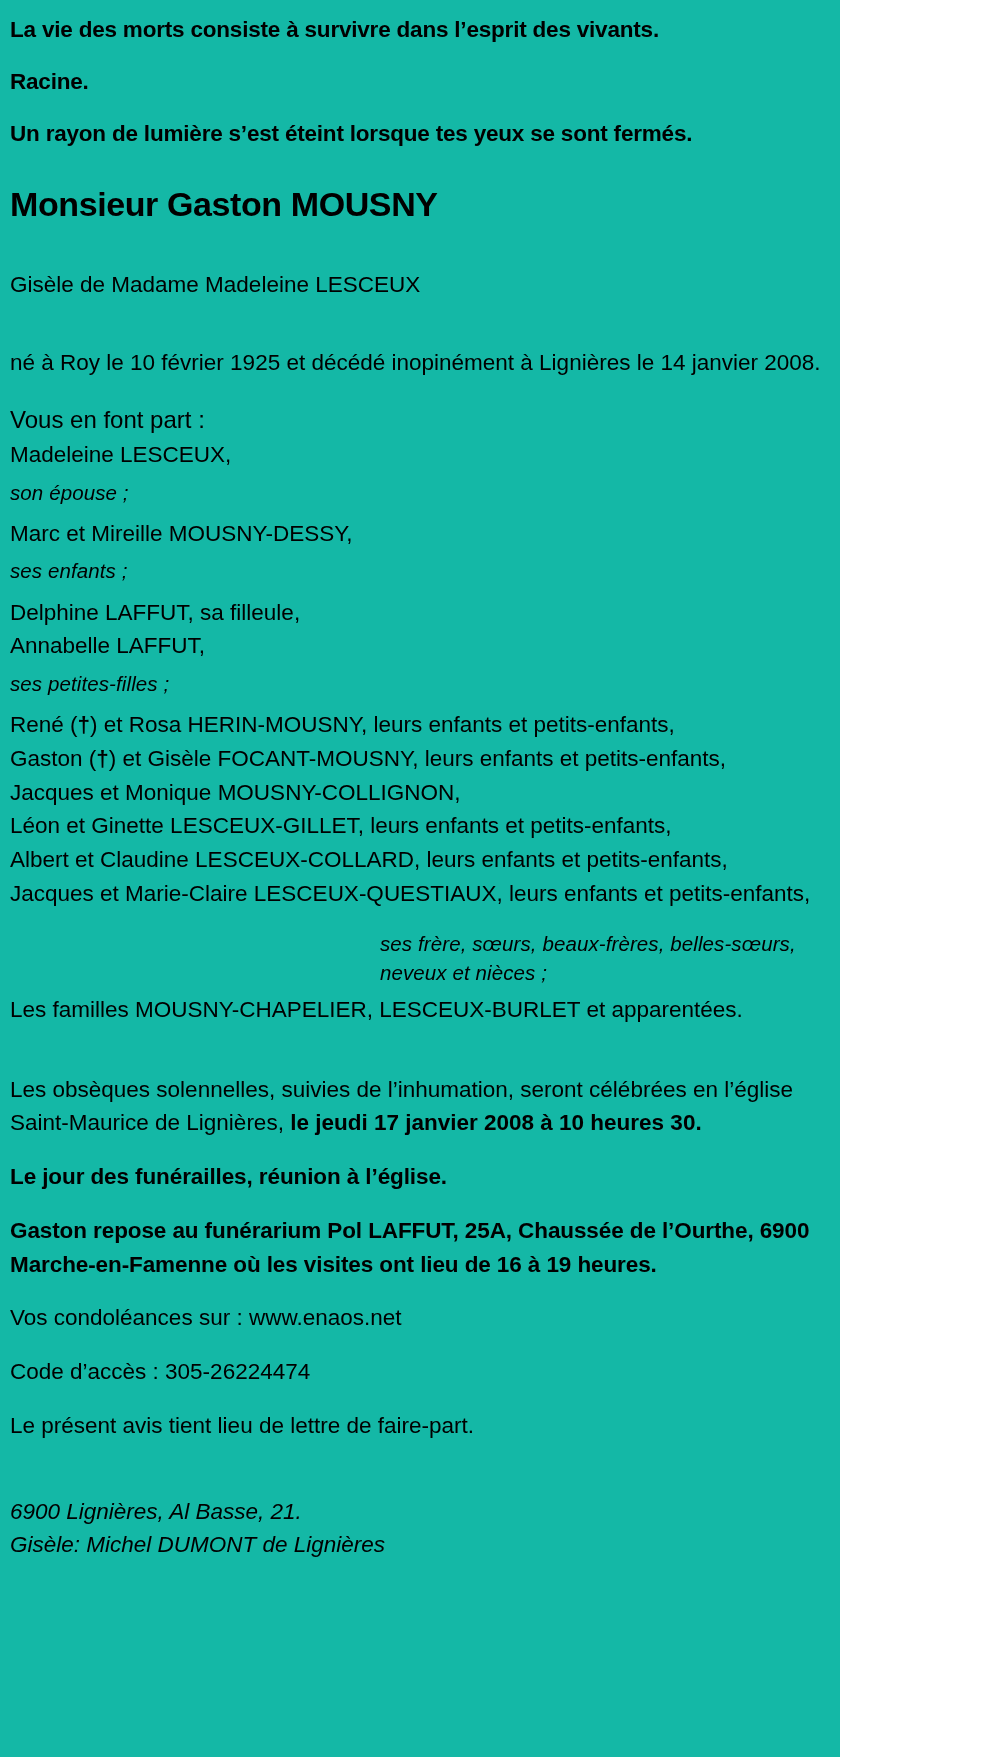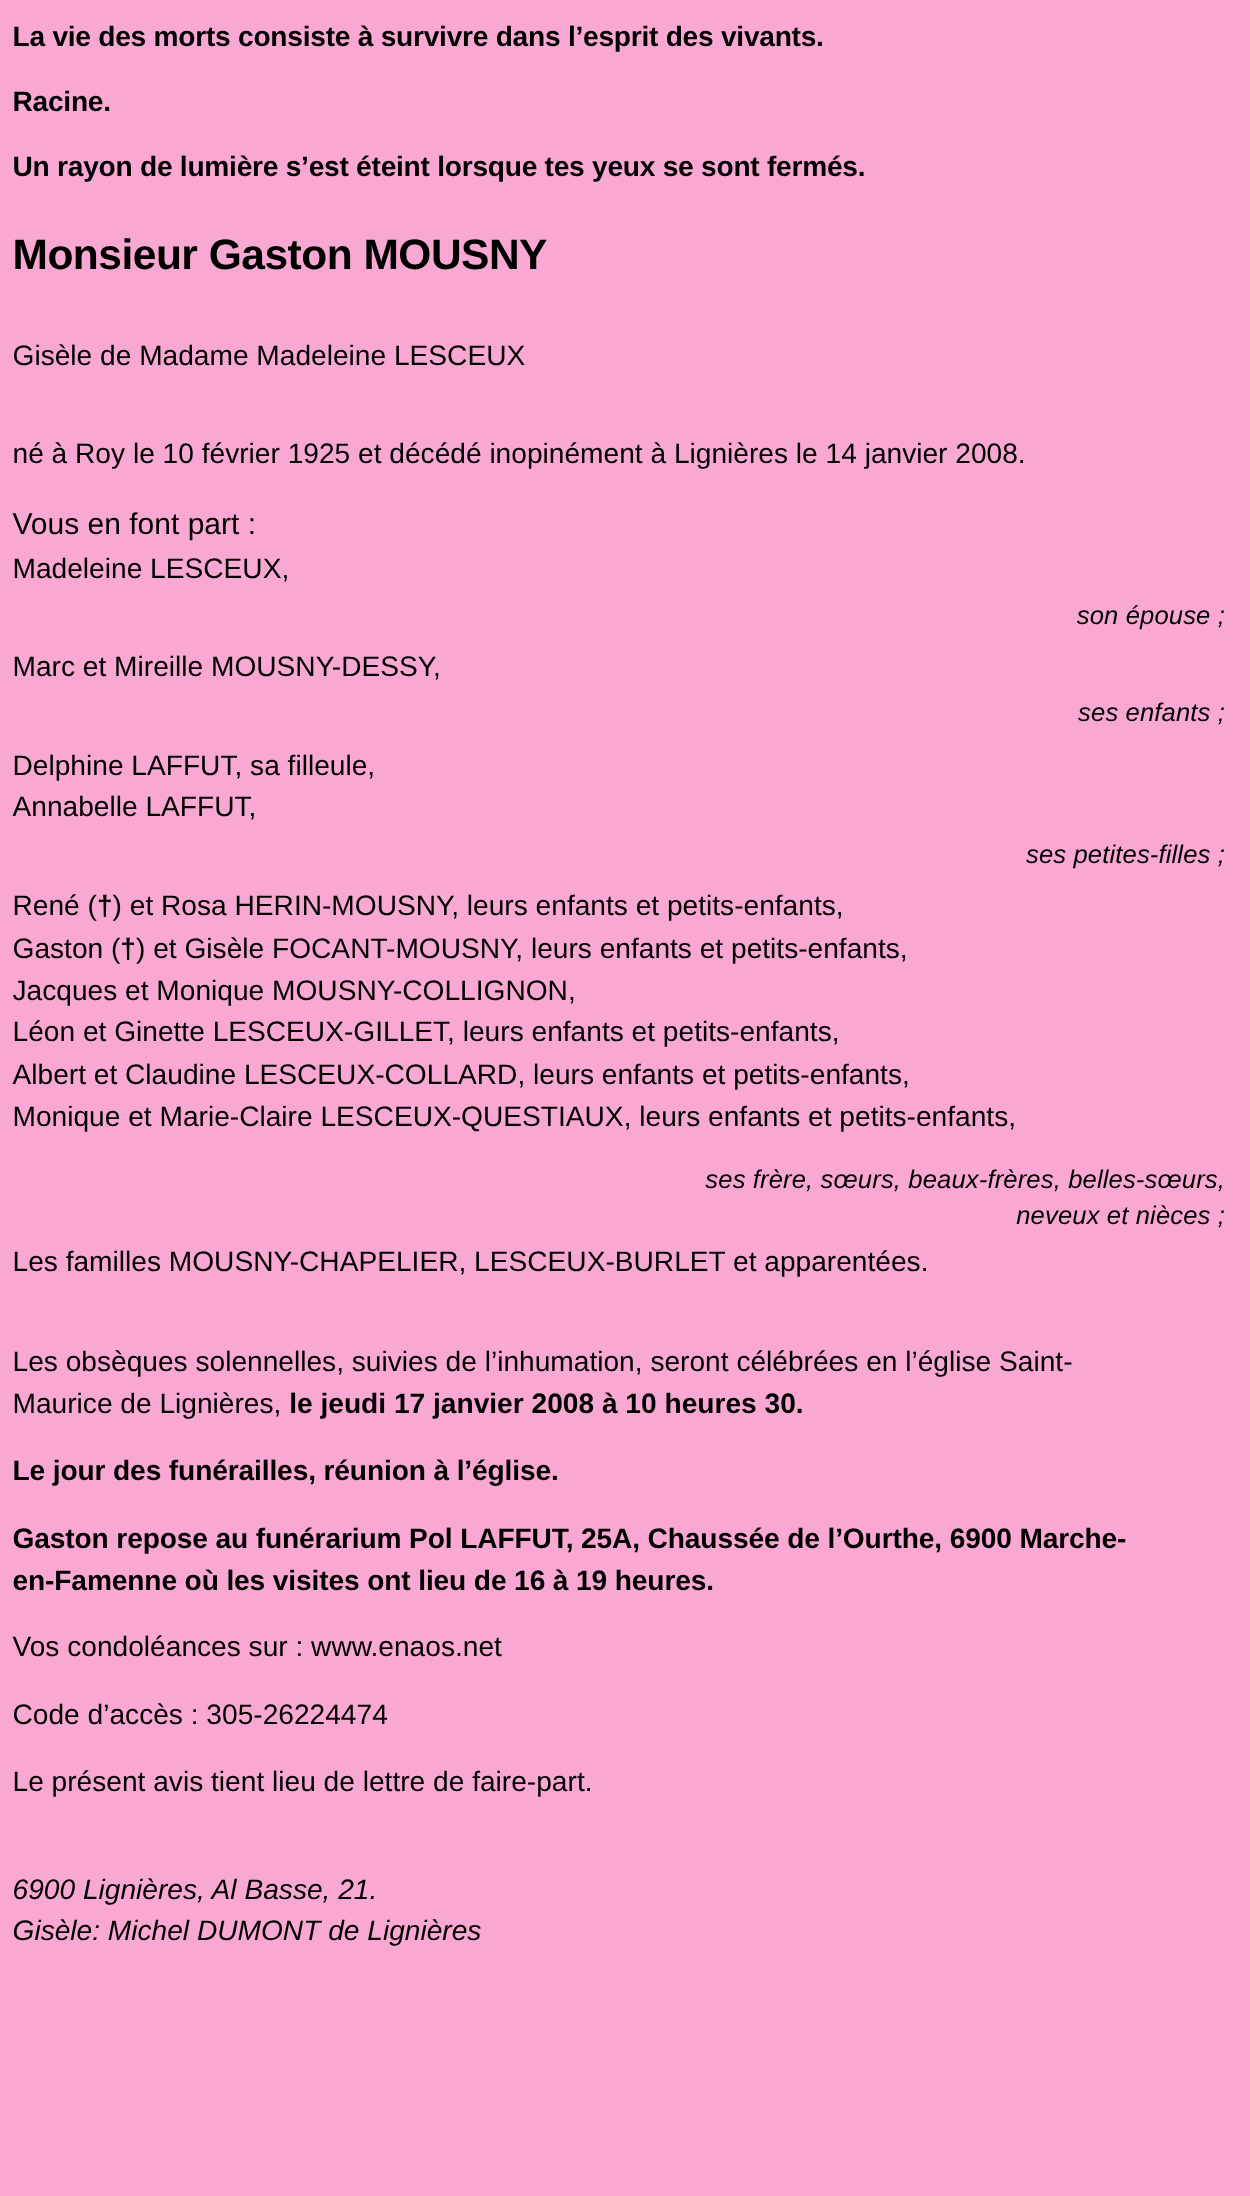--- a/index.html
+++ b/index.html
@@ -10,25 +10,25 @@
   }
   body {
     width: 1000px;
     min-height: 1757px;
     font-family: "Liberation Sans", sans-serif;
     color: #000000;
     -webkit-font-smoothing: antialiased;
   }
 
   .page {
-    width: 1000px;
+    width: 840px;
     min-height: 1757px;
     box-sizing: border-box;
     padding: 14px 10px 10px 10px;
-    background: #f9a8d4;
+    background: #14b8a6;
   }
 
   .epigraph {
     font-weight: bold;
     font-size: 22.5px;
     line-height: 1.42;
     letter-spacing: -0.2px;
     margin: 0 0 20px 0;
   }
   .epigraph.tight {
@@ -67,21 +67,21 @@
     margin: 0;
   }
   .family-line {
     font-size: 22.5px;
     line-height: 1.5;
     margin: 0;
     max-width: 900px;
   }
   .relation {
     display: block;
-    text-align: right;
+    text-align: left;
     font-style: italic;
     font-size: 20.5px;
     line-height: 1.42;
     letter-spacing: 0.1px;
     margin: 6px 0 10px 0;
     padding-right: 10px;
   }
   .relation.multi {
     margin-top: 18px;
     margin-bottom: 6px;
@@ -162,21 +162,21 @@
       <p class="family-line">Annabelle LAFFUT,</p>
       <span class="relation">ses petites-filles ;</span>
     </div>
 
     <div class="family-block">
       <p class="family-line">René (<span class="dagger">†</span>) et Rosa HERIN-MOUSNY, leurs enfants et petits-enfants,</p>
       <p class="family-line">Gaston (<span class="dagger">†</span>) et Gisèle FOCANT-MOUSNY, leurs enfants et petits-enfants,</p>
       <p class="family-line">Jacques et Monique MOUSNY-COLLIGNON,</p>
       <p class="family-line">Léon et Ginette LESCEUX-GILLET, leurs enfants et petits-enfants,</p>
       <p class="family-line">Albert et Claudine LESCEUX-COLLARD, leurs enfants et petits-enfants,</p>
-      <p class="family-line">Monique et Marie-Claire LESCEUX-QUESTIAUX, leurs enfants et petits-enfants,</p>
+      <p class="family-line">Jacques et Marie-Claire LESCEUX-QUESTIAUX, leurs enfants et petits-enfants,</p>
       <span class="relation multi" style="display:block;max-width:440px;margin-left:auto;">ses frère, sœurs, beaux-frères, belles-sœurs, neveux et nièces ;</span>
     </div>
 
     <p class="families-line">Les familles MOUSNY-CHAPELIER, LESCEUX-BURLET et apparentées.</p>
   </div>
 
   <div>
     <p class="ceremony"><span>Les obsèques solennelles, suivies de l’inhumation, seront célébrées en l’église Saint-Maurice de Lignières, </span><b>le jeudi 17 janvier 2008 à 10 heures 30.</b></p>
     <p class="notice-bold">Le jour des funérailles, réunion à l’église.</p>
     <p class="notice-bold">Gaston repose au funérarium Pol LAFFUT, 25A, Chaussée de l’Ourthe, 6900 Marche-en-Famenne où les visites ont lieu de 16 à 19 heures.</p>

